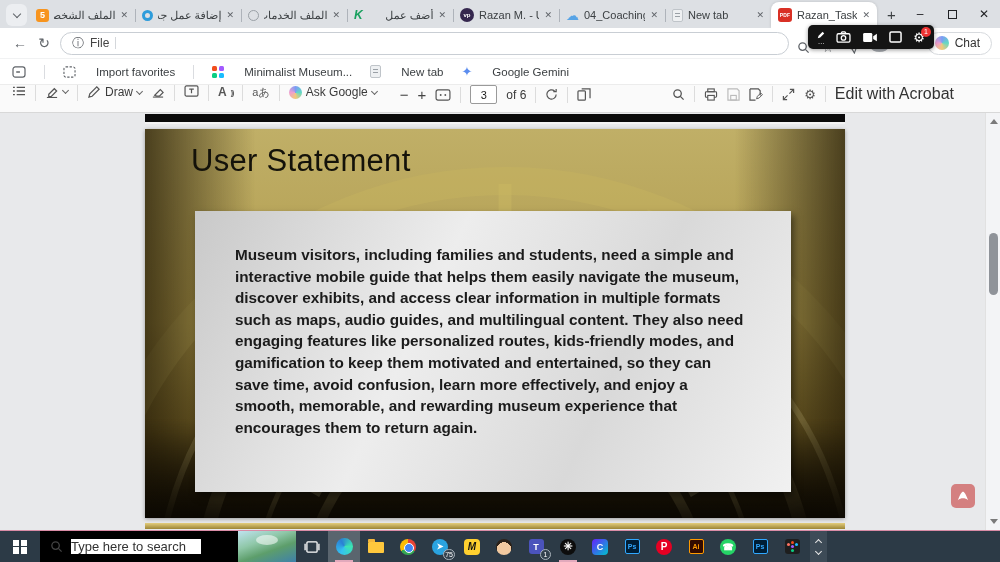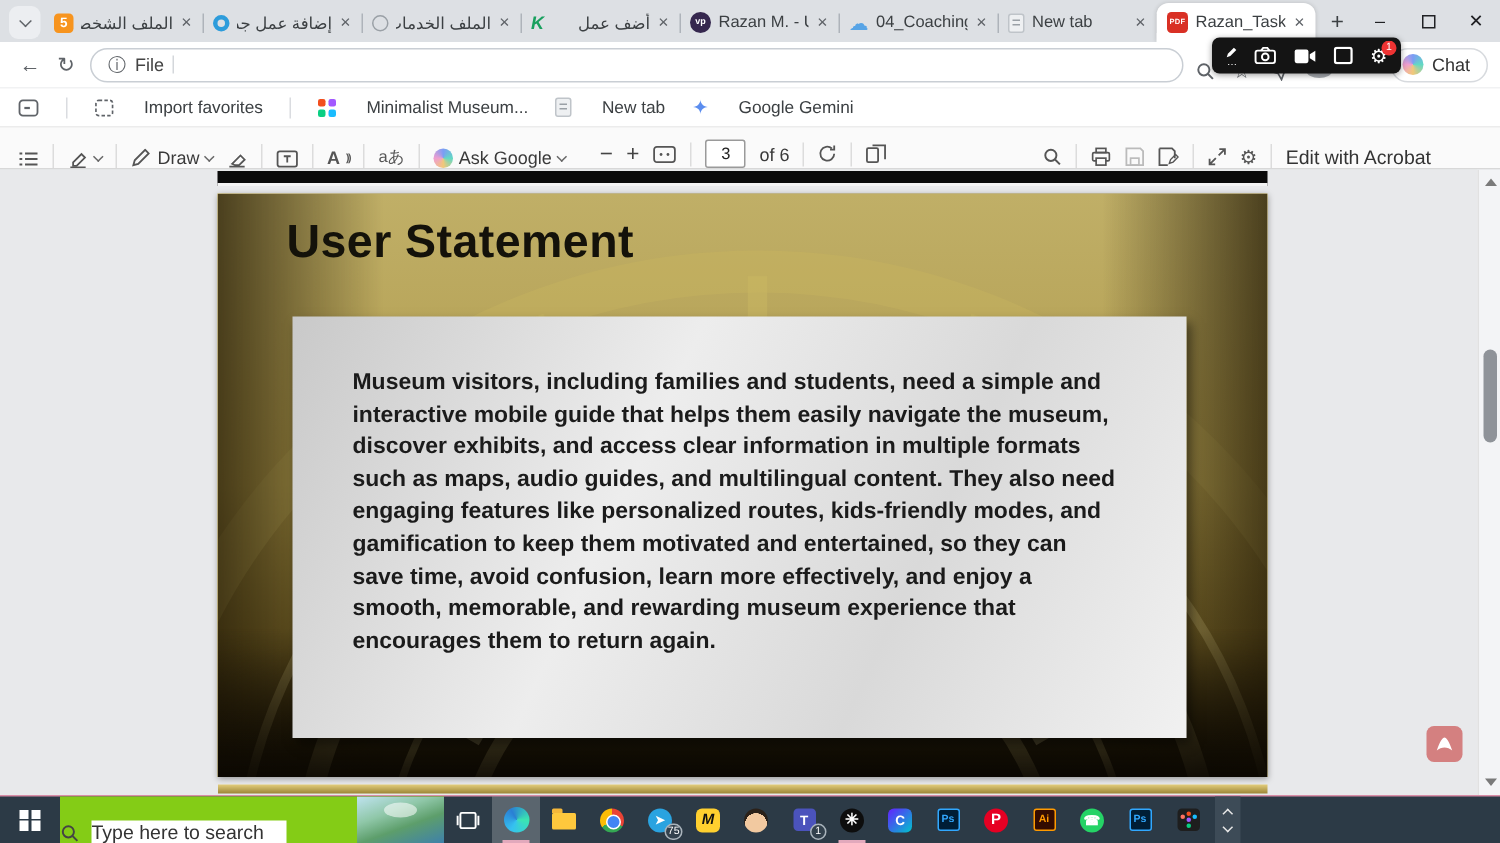--- a/index.html
+++ b/index.html
@@ -52,56 +52,56 @@
 
   
   .favbar{height:26px;background:#fff;border-top:1px solid #f1f2f3;display:flex;align-items:center;font-size:11.5px;color:#3c4043;padding:0 12px;gap:0}
   .favitem{display:flex;align-items:center;gap:20px;margin-right:18px;white-space:nowrap}
   .vsep{width:1px;height:14px;background:#dadce0;margin-right:18px}
   .dots4{width:12px;height:12px;display:grid;grid-template-columns:5px 5px;grid-gap:2px}
   .dots4 i{width:5px;height:5px;border-radius:1.5px}
   .gem{color:#5b8def;font-size:13px}
 
   
-  .pdfbar{height:29px;background:#fafafa;border-top:1px solid #ececec;border-bottom:1px solid #d8d8d8;display:flex;align-items:flex-end;font-size:12px;color:#3a3a3a;padding:0 12px;gap:9px}
+  .pdfbar{height:29px;background:#fafafa;border-top:1px solid #ececec;border-bottom:1px solid #d8d8d8;display:flex;align-items:flex-start;font-size:12px;color:#3a3a3a;padding:0 12px;gap:9px}
   .pdfbar svg{display:block}
   .pbtn{display:flex;align-items:center;gap:4px}
   .psep{width:1px;height:16px;background:#dcdcdc}
   .smchev{width:5px;height:5px;border-right:1.3px solid #666;border-bottom:1.3px solid #666;transform:rotate(45deg);margin-top:-2px}
   .pageinput{width:27px;height:19px;border:1px solid #9a9a9a;border-radius:2px;text-align:center;font-size:11px;color:#222;background:#fff;font-family:"Liberation Sans",sans-serif}
   .ra{font-size:12px;font-weight:bold;color:#555}
   .ra sup{font-size:7px;letter-spacing:-1px}
   .trlabel{font-size:11px;color:#555}
   .zoomtxt{font-size:15px;color:#444}
-  .acrobtn{font-size:13px;color:#333;margin-right:34px;white-space:nowrap}
+  .acrobtn{font-size:16px;color:#333;margin-right:34px;white-space:nowrap}
   .mid{margin-left:4px;display:flex;align-items:center;gap:9px}
   .rgt{margin-left:auto;display:flex;align-items:center;gap:9px}
 
   
   .viewer{position:absolute;top:113px;left:0;right:0;height:417px;background:#e8e9eb;overflow:hidden}
   .pageprev{position:absolute;top:1px;left:145px;width:700px;height:10px;background:#0a0a0a;border-bottom:2px solid #f3f3f3}
   .slide{position:absolute;top:16px;left:145px;width:700px;height:389px;background:#b09b4d;box-shadow:0 1px 4px rgba(0,0,0,.35);overflow:hidden}
   .slidebg{position:absolute;inset:0;width:100%;height:100%}
-  .slidetitle{position:absolute;left:46px;top:14px;font-size:31px;font-weight:bold;color:#14120a;letter-spacing:.3px}
+  .slidetitle{position:absolute;left:46px;top:14px;font-size:31px;font-weight:normal;color:#14120a;letter-spacing:.3px}
   .card{position:absolute;left:50px;top:82px;width:596px;height:281px;background:linear-gradient(115deg,#c9c9c9,#ededed 38%,#d9d9d9 68%,#f1f1f1);box-shadow:3px 4px 7px rgba(0,0,0,.5)}
   .card p{padding:33px 44px 0 40px;font-size:15.3px;line-height:21.6px;font-weight:bold;color:#1b1b1b}
   .pagenext{position:absolute;top:410px;left:145px;width:700px;height:6px;background:linear-gradient(#e3cd7c,#9c8536)}
   .acrofab{position:absolute;right:25px;bottom:22px;width:24px;height:24px;border-radius:5px;background:rgba(205,92,92,.75);display:flex;align-items:center;justify-content:center}
   .vscroll{position:absolute;right:0;top:0;bottom:0;width:15px;background:#f3f4f6;border-left:1px solid #e1e1e1}
   .varr{position:absolute;left:4px;width:0;height:0;border-left:4px solid transparent;border-right:4px solid transparent}
   .varr.up{top:6px;border-bottom:5px solid #7a7a7a}
   .varr.dn{bottom:6px;border-top:5px solid #7a7a7a}
   .vthumb{position:absolute;left:3px;top:120px;width:9px;height:62px;border-radius:5px;background:#8f9399}
 
   
   .taskbar{position:absolute;bottom:0;left:0;width:1000px;height:32px;background:#2c3a46;border-top:1px solid #d98ca6;display:flex;align-items:stretch}
   .startbtn{width:40px;display:flex;align-items:center;justify-content:center}
   .winlogo{width:14px;height:14px;display:grid;grid-template-columns:6px 6px;grid-gap:1.5px}
   .winlogo i{background:#fff}
-  .tsearch{width:256px;background:#84cc16;display:flex;align-items:flex-end;gap:8px;position:relative;overflow:hidden}
+  .tsearch{width:256px;background:#000000;display:flex;align-items:center;gap:8px;padding-left:10px;position:relative;overflow:hidden}
   .tsearch input{border:0;outline:0;font-size:13px;color:#222;width:130px;font-family:"Liberation Sans",sans-serif}
   .tsearch input::placeholder{color:#333}
   .searchart{position:absolute;right:0;top:0;width:58px;height:32px;background:linear-gradient(160deg,#bfe3f0 0%,#8fc7a8 35%,#5d9e6b 60%,#3d7fae 100%)}
   .searchart::after{content:"";position:absolute;left:18px;top:4px;width:22px;height:10px;border-radius:50%;background:rgba(255,255,255,.55)}
   .tbi{width:32px;display:flex;align-items:center;justify-content:center;position:relative;flex-shrink:0}
   .tbi.active{background:rgba(255,255,255,.22)}
   .runline{position:absolute;bottom:0;left:7px;right:7px;height:2px;background:#e2a9bc}
   .ic{display:flex;align-items:center;justify-content:center;font-weight:bold}
   .ic.edge{width:17px;height:17px;border-radius:50%;background:conic-gradient(from 210deg,#35c1f1,#2a7fd4,#3be5b1,#35c1f1)}
   .ic.folder{width:16px;height:11px;background:#ffc83d;border-radius:1px;position:relative;margin-top:2px}

